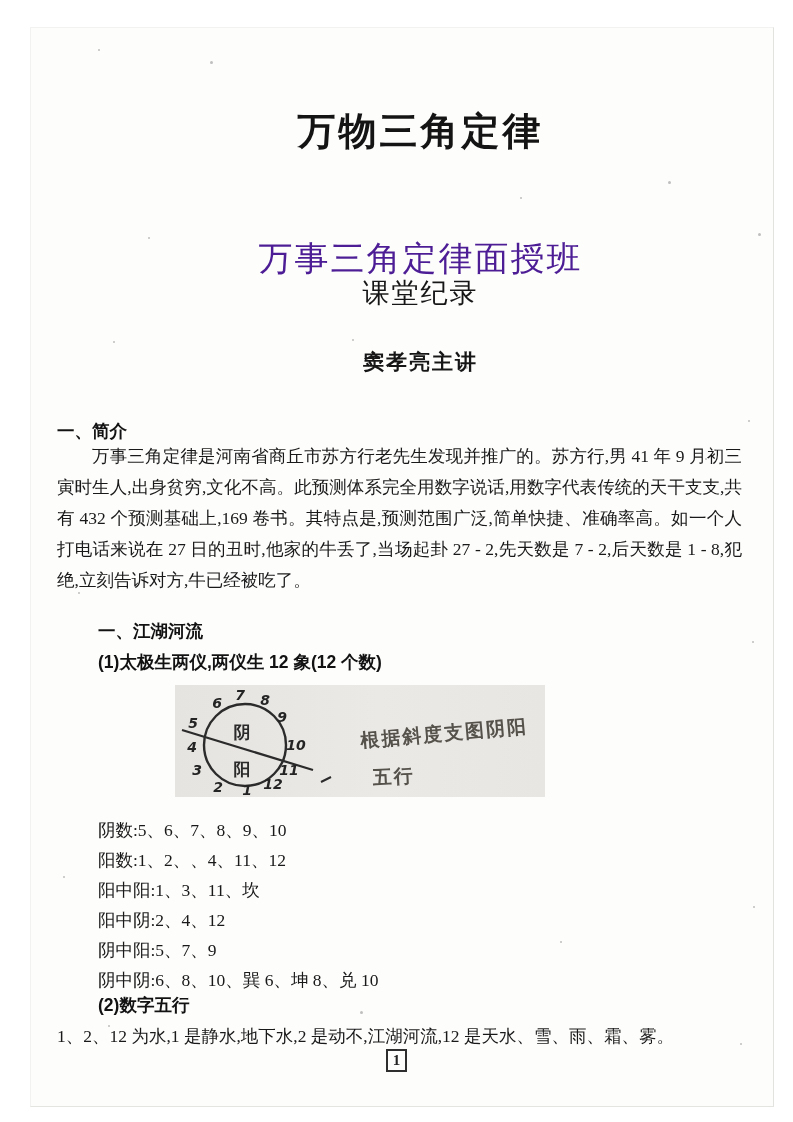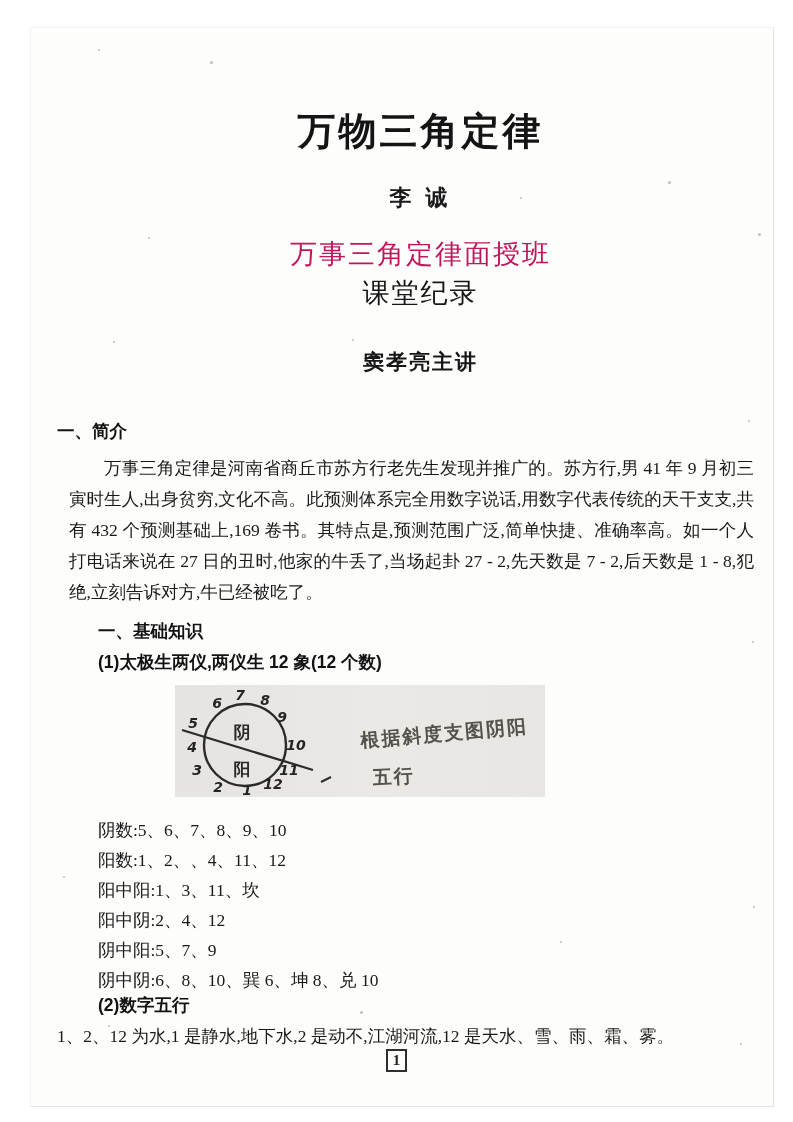--- a/index.html
+++ b/index.html
@@ -22,36 +22,36 @@
   .centered { position: absolute; left: 0; right: 0; text-align: center; padding-left: 48px; }
   .doc-title {
     top: 106px; margin: 0;
     font-size: 38px; font-weight: bold; letter-spacing: 3px; color: #141414;
   }
   .doc-author {
     top: 183px;
     font-family: "Liberation Sans", "DejaVu Sans", sans-serif;
     font-size: 22px; font-weight: bold; letter-spacing: 4px; color: #1a1a1a;
   }
-  .doc-sub1 { top: 236px; font-size: 27px; letter-spacing: 2px; color: #be185d; }
+  .doc-sub1 { top: 236px; font-size: 34px; letter-spacing: 2px; color: #4c1d95; }
   .doc-sub2 { top: 275px; font-size: 27px; letter-spacing: 2px; color: #161616; }
   .doc-lecturer {
     top: 348px;
     font-family: "Liberation Sans", "DejaVu Sans", sans-serif;
     font-size: 21px; font-weight: bold; letter-spacing: 2px; color: #161616;
   }
   .heading-sans {
     position: absolute;
     font-family: "Liberation Sans", "DejaVu Sans", sans-serif;
     font-weight: bold; font-size: 17.5px; color: #121212;
   }
   .intro-heading { left: 57px; top: 419px; text-align: center; }
   .intro-paragraph {
     position: absolute; left: 57px; top: 441px; width: 685px;
-    margin: 12px;
+    margin: 0;
     font-size: 17.5px; line-height: 31px;
     text-align: justify; text-indent: 2em;
     color: #191919;
   }
   .basics-heading { left: 98px; top: 619px; }
   .item1-heading { left: 98px; top: 650px; }
   .diagram {
     position: absolute; left: 175px; top: 685px; width: 370px; height: 112px;
     background: linear-gradient(90deg, #e6e4e0 0%, #ebe9e5 55%, #e8e6e2 100%);
   }
@@ -112,29 +112,28 @@
     <div class="speck" style="left:752px;top:641px;width:2px;height:2px;"></div>
     <div class="speck" style="left:63px;top:876px;width:2px;height:2px;"></div>
     <div class="speck" style="left:753px;top:906px;width:2px;height:2px;"></div>
     <div class="speck" style="left:560px;top:941px;width:2px;height:2px;"></div>
     <div class="speck" style="left:360px;top:1011px;width:3px;height:3px;"></div>
     <div class="speck" style="left:740px;top:1043px;width:2px;height:2px;"></div>
     <div class="speck" style="left:108px;top:1025px;width:2px;height:2px;"></div>
   </div>
 
   <h1 class="centered doc-title">万物三角定律</h1>
-  <div class="centered doc-author">李 诚</div>
   <div class="centered doc-sub1">万事三角定律面授班</div>
   <div class="centered doc-sub2">课堂纪录</div>
   <div class="centered doc-lecturer">窦孝亮主讲</div>
 
   <div class="heading-sans intro-heading">一、简介</div>
   <p class="intro-paragraph">万事三角定律是河南省商丘市苏方行老先生发现并推广的。苏方行,男 41 年 9 月初三寅时生人,出身贫穷,文化不高。此预测体系完全用数字说话,用数字代表传统的天干支支,共有 432 个预测基础上,169 卷书。其特点是,预测范围广泛,简单快捷、准确率高。如一个人打电话来说在 27 日的丑时,他家的牛丢了,当场起卦 27 - 2,先天数是 7 - 2,后天数是 1 - 8,犯绝,立刻告诉对方,牛已经被吃了。</p>
 
-  <div class="heading-sans basics-heading">一、基础知识</div>
+  <div class="heading-sans basics-heading">一、江湖河流</div>
   <div class="heading-sans item1-heading">(1)太极生两仪,两仪生 12 象(12 个数)</div>
 
   <div class="diagram">
     <svg viewBox="0 0 370 112">
       <circle cx="70" cy="60" r="41" fill="none" stroke="#2b2b2b" stroke-width="2.4"></circle>
       <line x1="7" y1="45" x2="138" y2="85" stroke="#2b2b2b" stroke-width="2.2"></line>
       <line x1="146" y1="97" x2="156" y2="92" stroke="#2b2b2b" stroke-width="2"></line>
       <text class="zi-hand" x="67" y="53" text-anchor="middle">阴</text>
       <text class="zi-hand" x="67" y="90" text-anchor="middle">阳</text>
       <text class="num-hand" x="72" y="110" text-anchor="middle">1</text>

